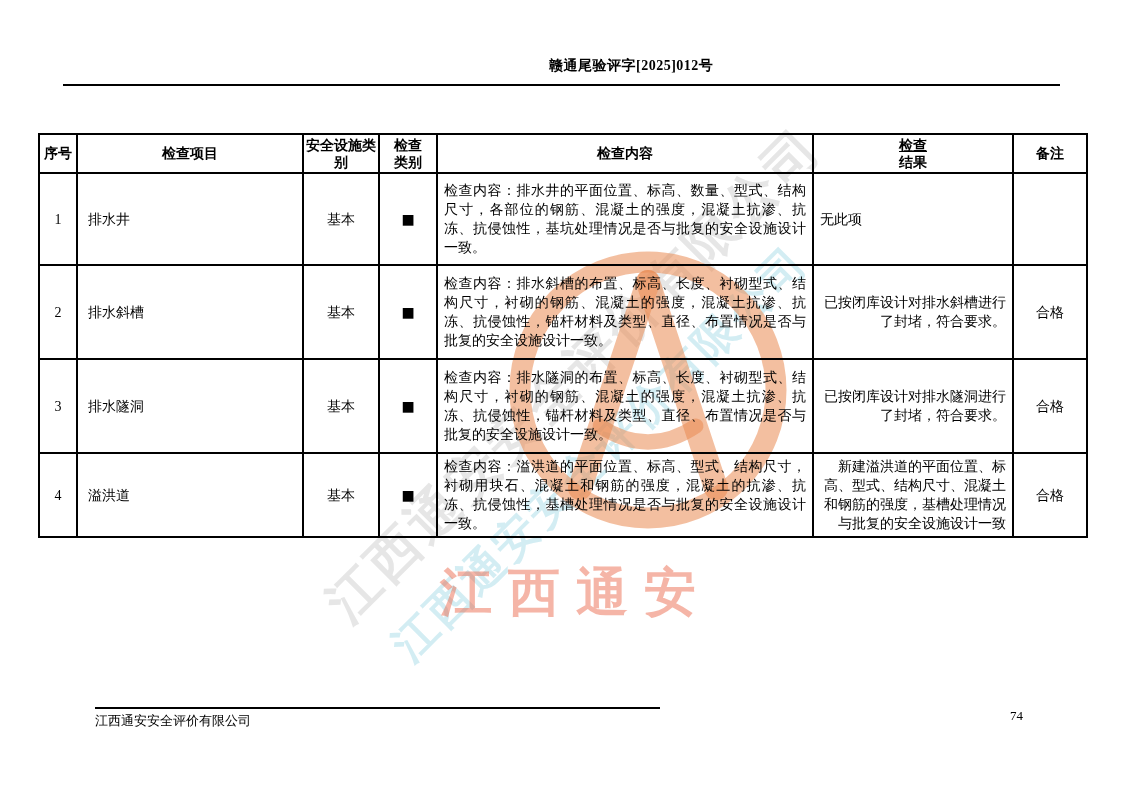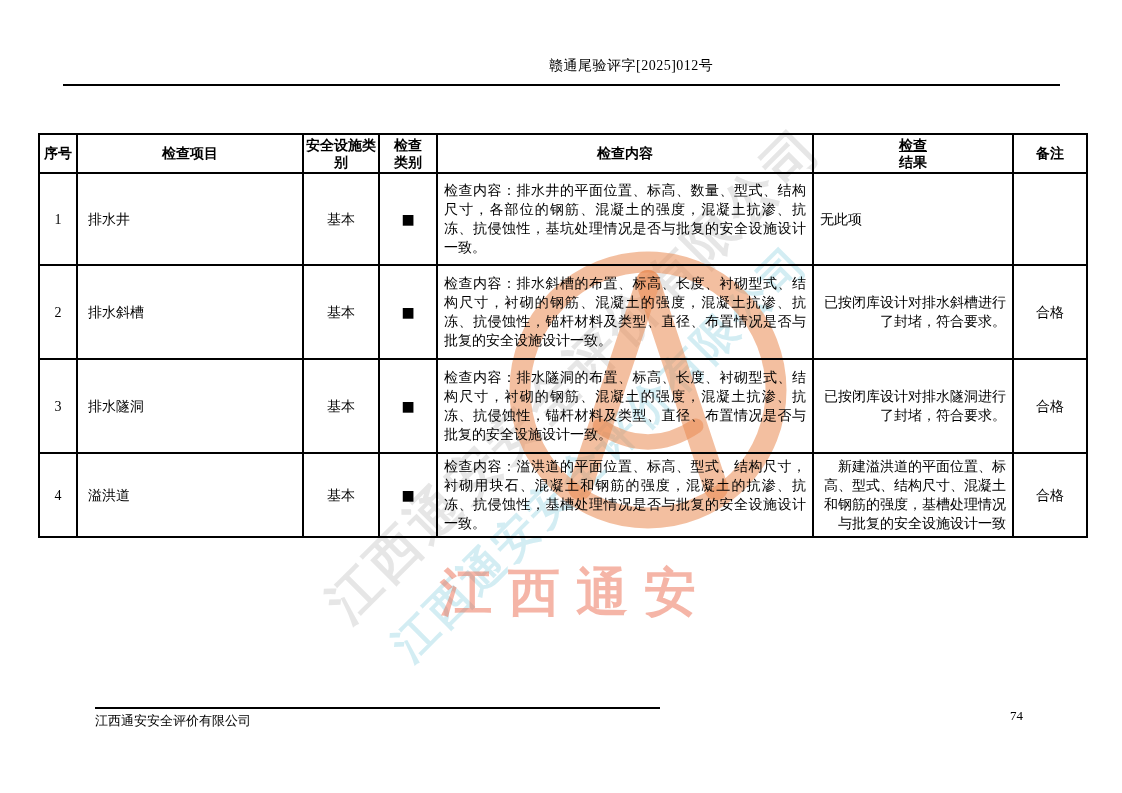--- a/index.html
+++ b/index.html
@@ -54,21 +54,21 @@
     color: rgba(235,100,72,0.48);
     white-space: nowrap;
     font-family: "Liberation Sans", "DejaVu Sans", sans-serif;
   }
   .wm-stamp { position: absolute; left: 488px; top: 230px; width: 320px; height: 320px; }
 
   
   .content { position: absolute; inset: 0; z-index: 2; }
 
   .hdr-left  { position: absolute; left: 87px;  top: 57px; font-size: 14px; font-weight: bold; letter-spacing: 0.5px; }
-  .hdr-right { position: absolute; left: 549px; top: 57px; font-size: 14px; font-weight: normal; letter-spacing: 0.5px; }
+  .hdr-right { position: absolute; left: 549px; top: 57px; font-size: 14px; font-weight: bold; letter-spacing: 0.5px; }
   .hdr-rule  { position: absolute; left: 63px; top: 84px; width: 997px; border-top: 2px solid #000; }
 
   .sec-title { position: absolute; left: 95px; top: 105px; font-size: 17px; font-weight: bold; letter-spacing: 1px; }
 
   table.insp {
     position: absolute; left: 38px; top: 133px;
     width: 1048px;
     border-collapse: collapse;
     table-layout: fixed;
     background: transparent;

